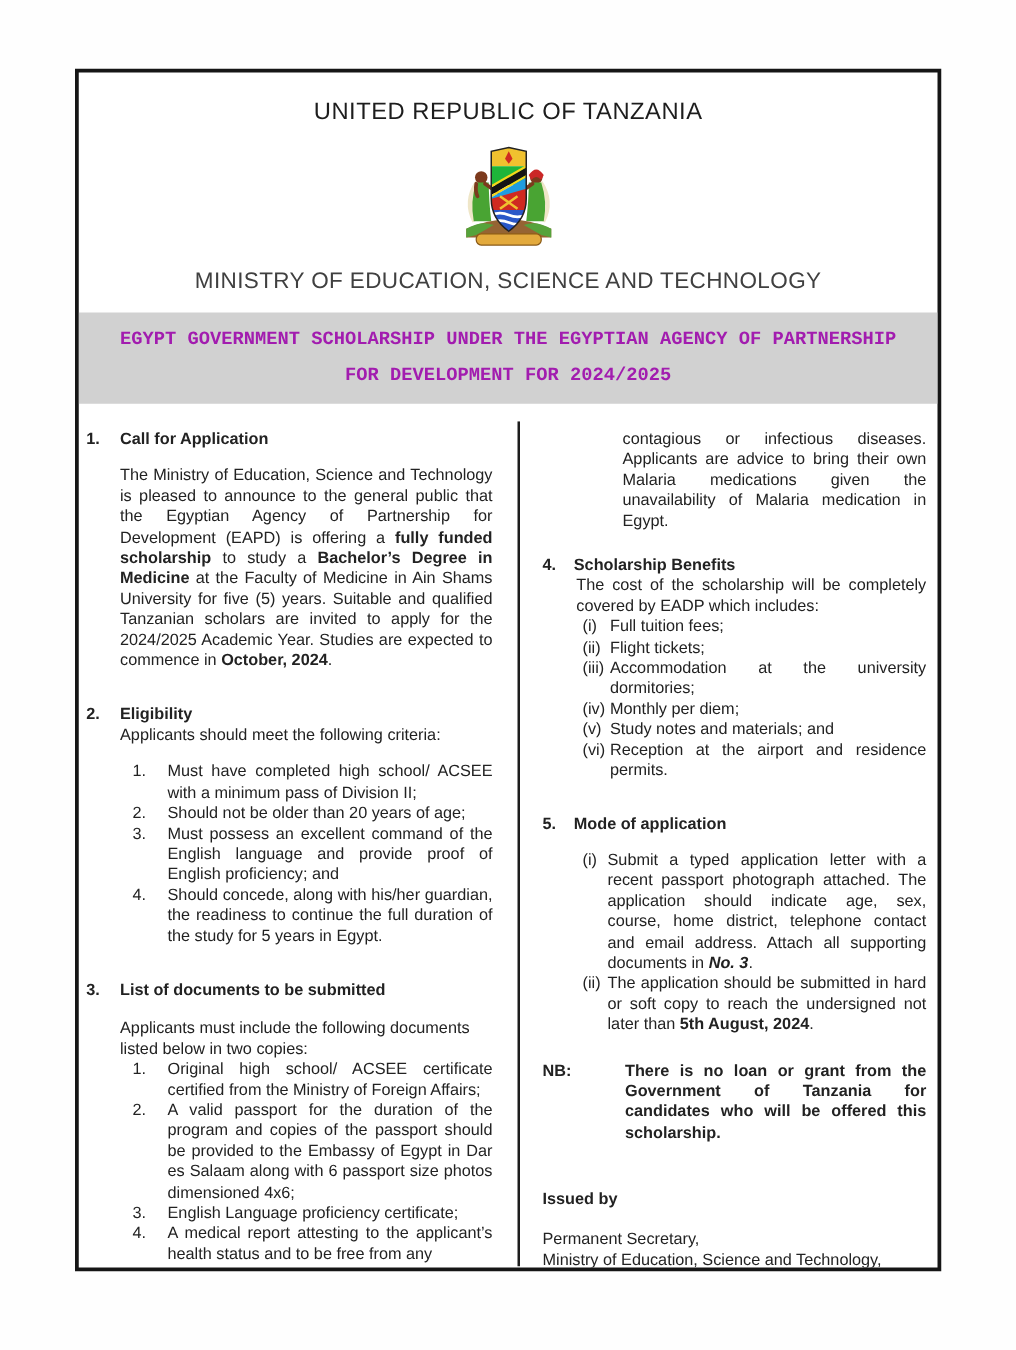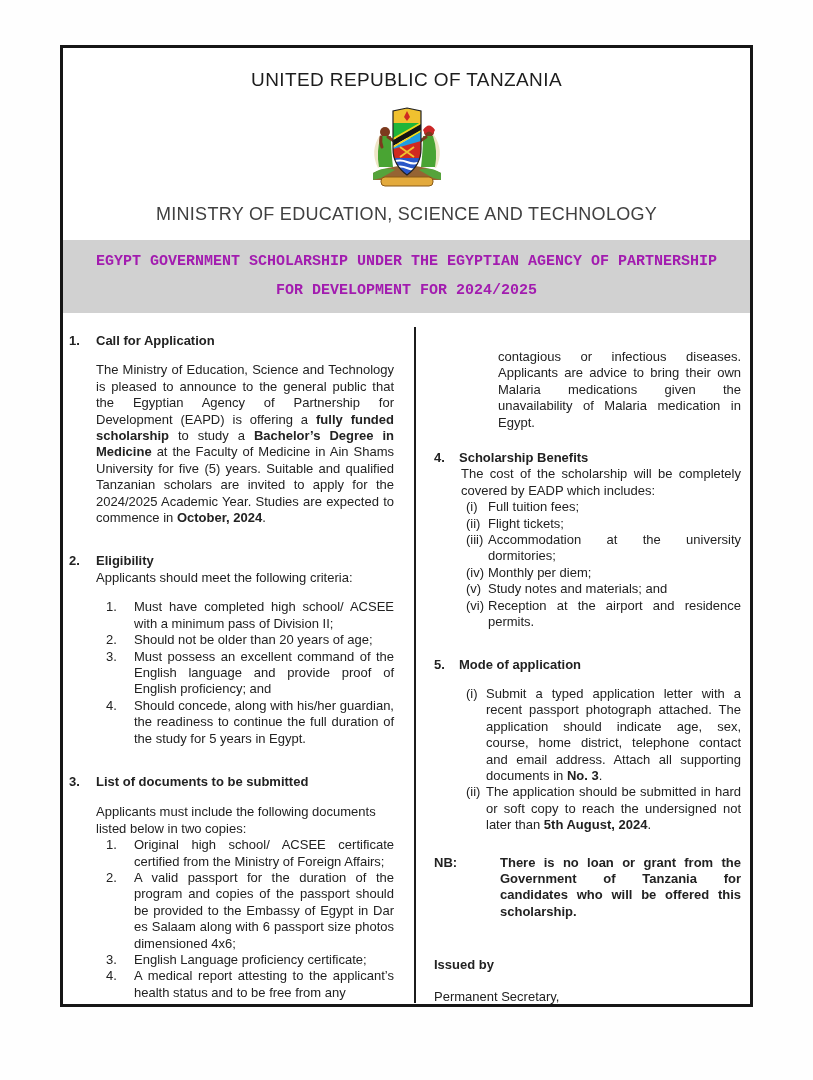--- a/index.html
+++ b/index.html
@@ -4,21 +4,21 @@
 <style>
   * { margin:0; padding:0; box-sizing:border-box; }
   html,body { width:813px; height:1080px; background:#ffffff; }
   body {
     font-family:"Liberation Sans", sans-serif;
     color:#222;
     position:relative;
   }
   .sheet { position:absolute; inset:0; background:#fefefe; }
   .frame {
-    position:absolute; left:60px; top:45px;
+    position:absolute; left:60px; top:55px;
     width:693px; height:962px;
     border:3px solid #161616;
     background:#fff;
     overflow:hidden;
   }
   .doc-title {
     margin-top:21px;
     text-align:center;
     font-size:19px;
     letter-spacing:0.4px;
@@ -67,21 +67,21 @@
   .mt-intro{ margin-top:14px; }
 
   .li { display:grid; grid-template-columns:28px 1fr; margin-left:37px; }
   .li .li-text { text-align:justify; }
 
   .rlist { margin-left:32px; }
   .rli { display:grid; grid-template-columns:22px 1fr; }
   .rli-wide { grid-template-columns:20px 1fr; }
   .rli .li-text { text-align:justify; }
 
-  .continuation { margin-left:64px; text-align:justify; margin-top:18px; }
+  .continuation { margin-left:64px; text-align:justify; margin-top:2px; }
 
   .nb { display:grid; grid-template-columns:52px 1fr; font-weight:bold; margin-top:21px;gap:14px; }
   .nb .li-text { text-align:justify; }
 
   .issued-head { font-weight:bold; margin-top:37px; }
   .address { margin-top:14px; }
   .address div { line-height:17px; }
 </style>
 </head>
 <body>
@@ -240,21 +240,21 @@
           </div>
         </div>
 
         <div class="sec-head" style="margin-top:26px;">
           <span>5.</span>
           <span>Mode of application</span>
         </div>
         <div class="rlist mt-list">
           <div class="rli rli-wide">
             <span>(i)</span>
-            <span class="li-text"><span>Submit a typed application letter with a recent passport photograph attached. The application should indicate age, sex, course, home district, telephone contact and email address. Attach all supporting documents in </span><span style="font-weight: bold;">No. 3</span><span>.</span></span>
+            <span class="li-text"><span>Submit a typed application letter with a recent passport photograph attached. The application should indicate age, sex, course, home district, telephone contact and email address. Attach all supporting documents in </span><span style="font-weight: bold; font-style: italic;">No. 3</span><span>.</span></span>
           </div>
           <div class="rli rli-wide">
             <span>(ii)</span>
             <span class="li-text"><span>The application should be submitted in hard or soft copy to reach the undersigned not later than </span><span style="font-weight: bold;">5th August, 2024</span><span>.</span></span>
           </div>
         </div>
 
         <div class="nb">
           <span>NB:</span>
           <span class="li-text">There is no loan or grant from the Government of Tanzania for candidates who will be offered this scholarship.</span>

